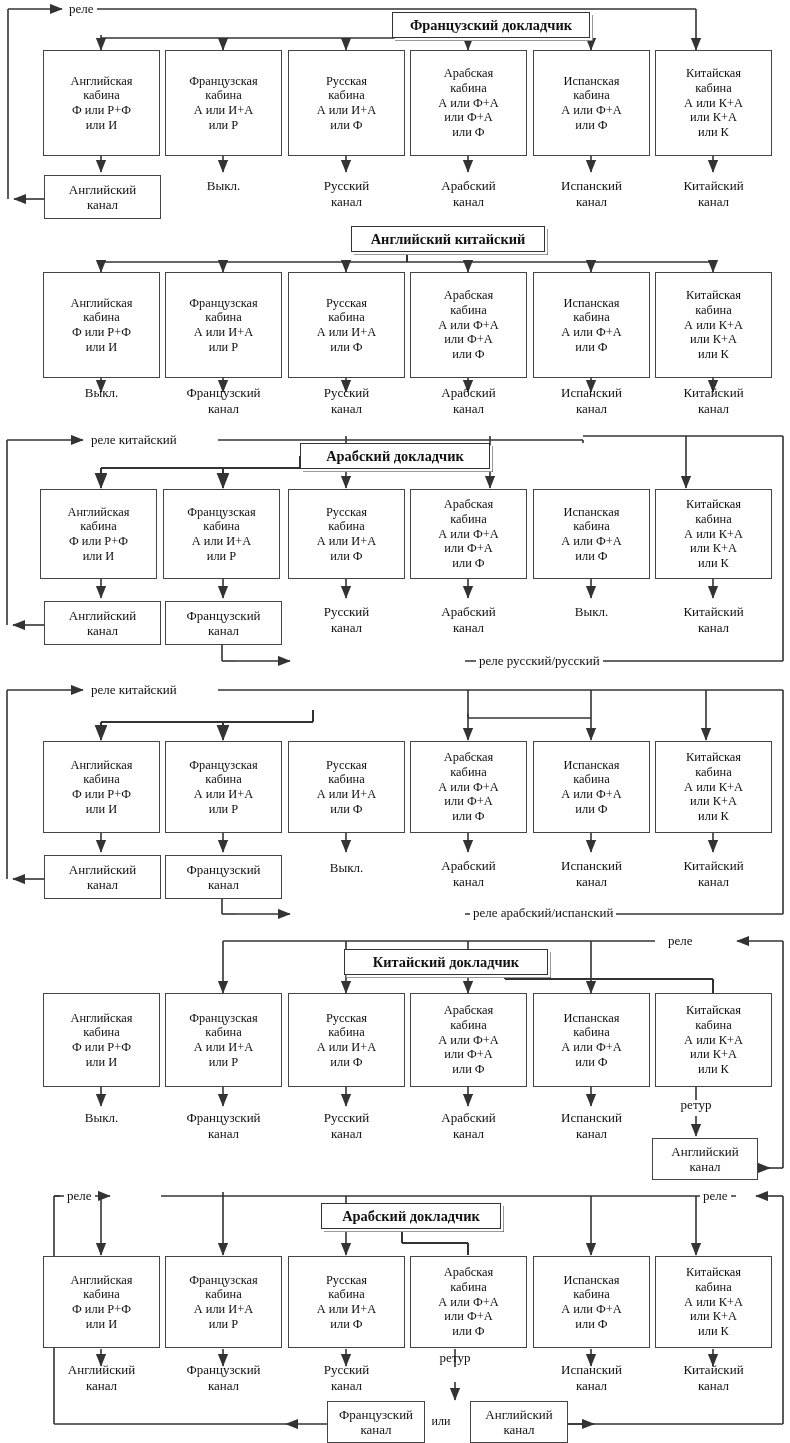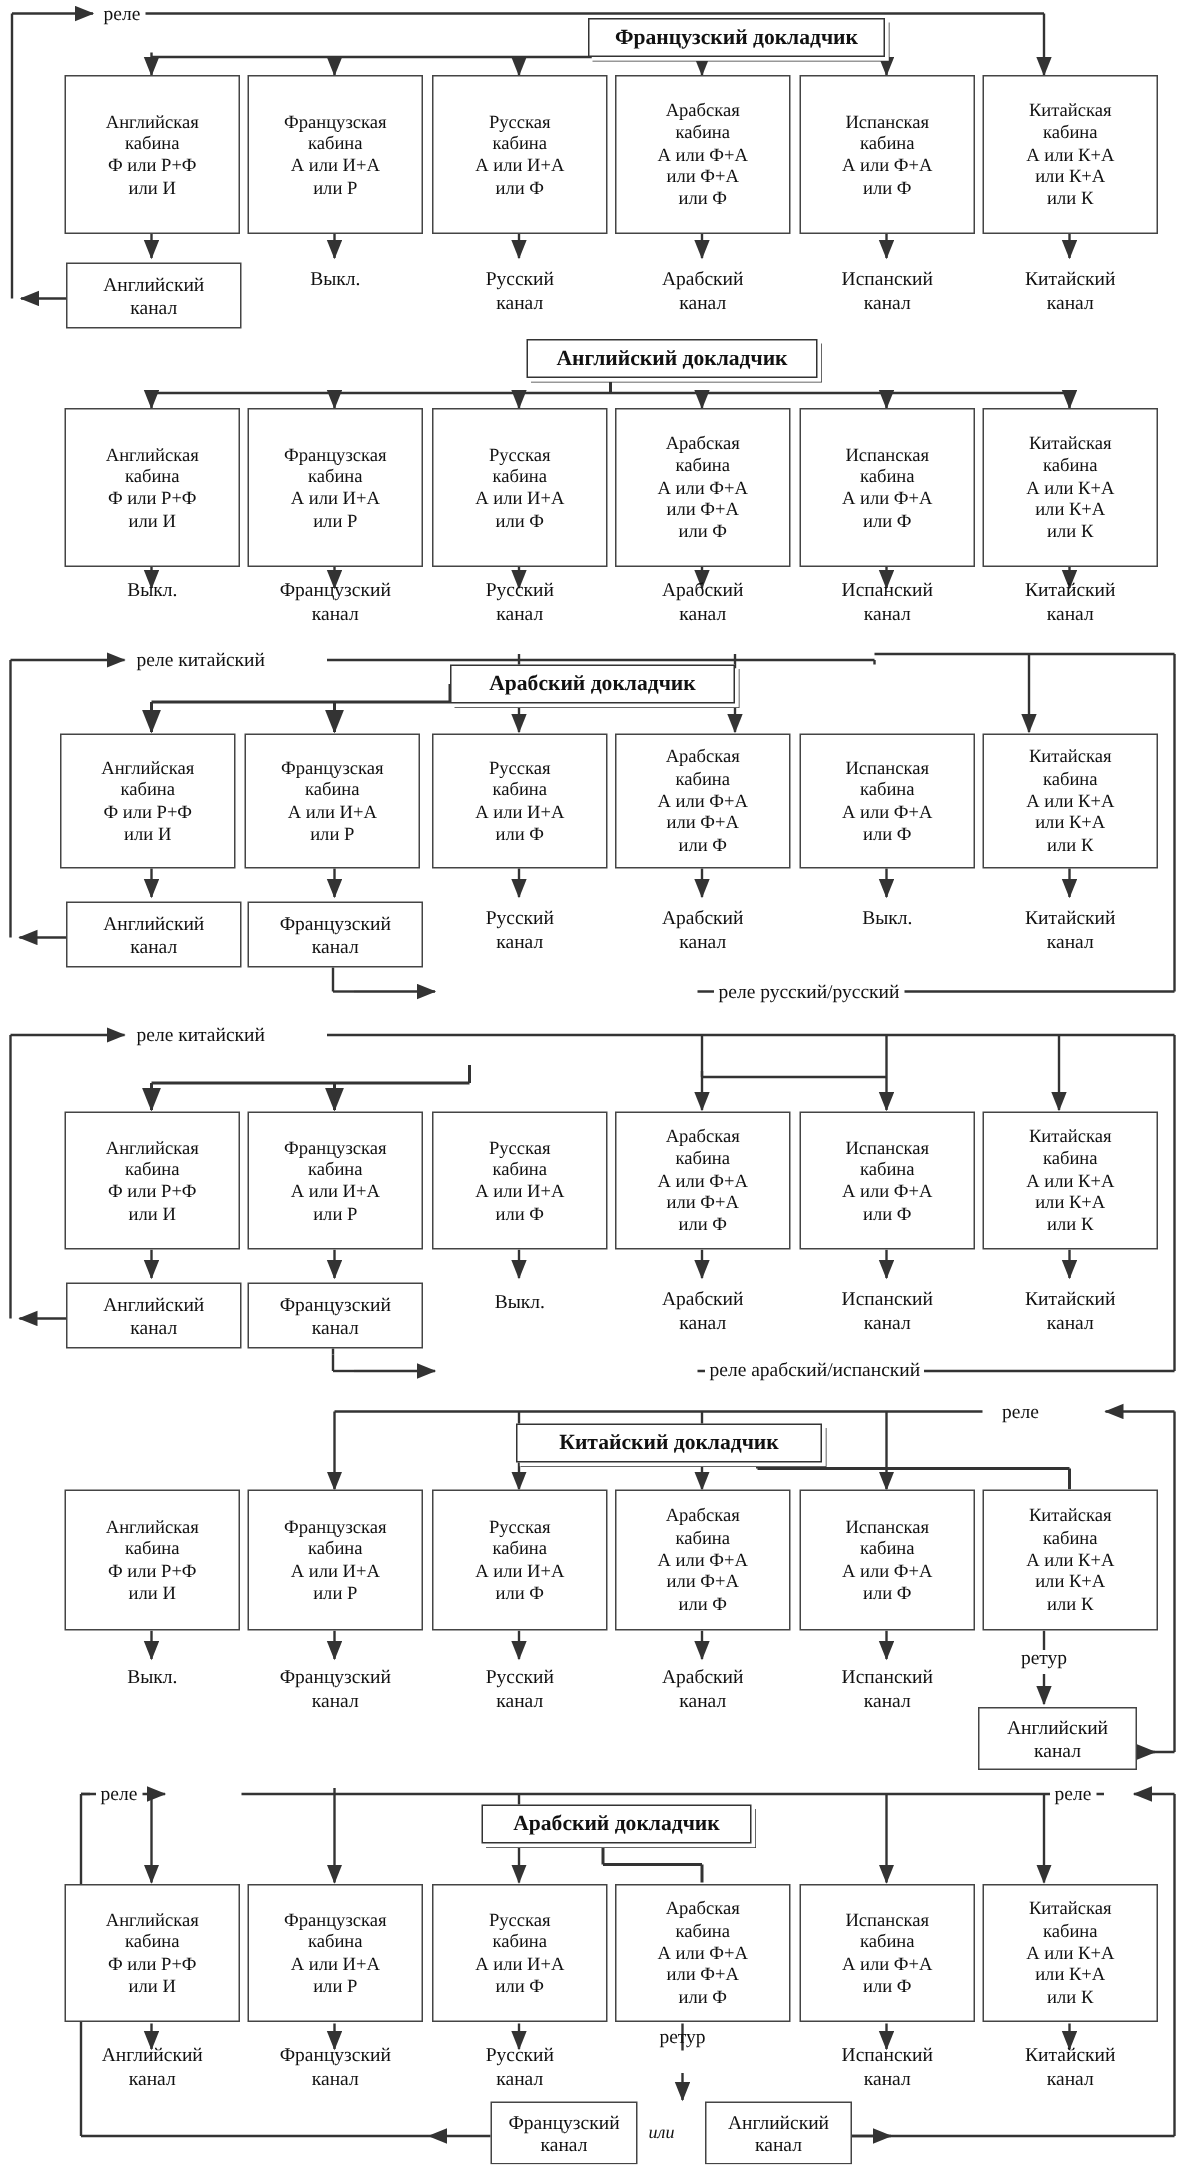--- a/index.html
+++ b/index.html
@@ -10,21 +10,21 @@
   .box{position:absolute;box-sizing:border-box;border:1.6px solid #444;background:#fff;
        display:flex;align-items:center;justify-content:center;text-align:center;
        font-size:12.4px;line-height:1.18;padding:2px 1px;white-space:pre-line;}
   .booth{width:117px;}
   .chanbox{width:117px;height:38px;font-size:13px;}
   .chanbox.narrow{width:98px;}
   .speaker{border:1.6px solid #333;background:#fff;font-weight:bold;font-size:14.4px;
            height:26px;white-space:nowrap;box-shadow:2.5px 2.5px 0 #fff, 3px 3px 0 #333;}
   .plain{position:absolute;text-align:center;font-size:13px;line-height:1.2;white-space:pre-line;}
   .wlab{position:absolute;font-size:13px;background:#fff;padding:0 3px;white-space:nowrap;}
-  .ital{font-style:italic;font-size:12px;}
+  .ital{font-size:12px;}
 </style>
 </head>
 <body>
 
 <div id="stage">
 
   <svg class="wires" viewBox="0 0 790 1443">
     <defs>
       <marker id="ah" markerWidth="9" markerHeight="9" refX="7.5" refY="3.2" orient="auto">
         <path d="M0,0 L8,3.2 L0,6.4 z" fill="#333"></path>
@@ -222,21 +222,21 @@
   <div class="plain" style="left:165px;top:178px;width:117px;">Выкл.</div>
   <div class="plain" style="left:288px;top:178px;width:117px;">Русский
 канал</div>
   <div class="plain" style="left:410px;top:178px;width:117px;">Арабский
 канал</div>
   <div class="plain" style="left:533px;top:178px;width:117px;">Испанский
 канал</div>
   <div class="plain" style="left:655px;top:178px;width:117px;">Китайский
 канал</div>
 
-  <div class="box speaker" style="left:351px;top:226px;width:194px;">Английский докладчик</div>
+  <div class="box speaker" style="left:351px;top:226px;width:194px;">Английский китайский</div>
 
   <div class="box booth" style="left:43px;top:272px;height:106px;">Английская
 кабина
 Ф или Р+Ф
 или И</div>
   <div class="box booth" style="left:165px;top:272px;height:106px;">Французская
 кабина
 А или И+А
 или Р</div>
   <div class="box booth" style="left:288px;top:272px;height:106px;">Русская

